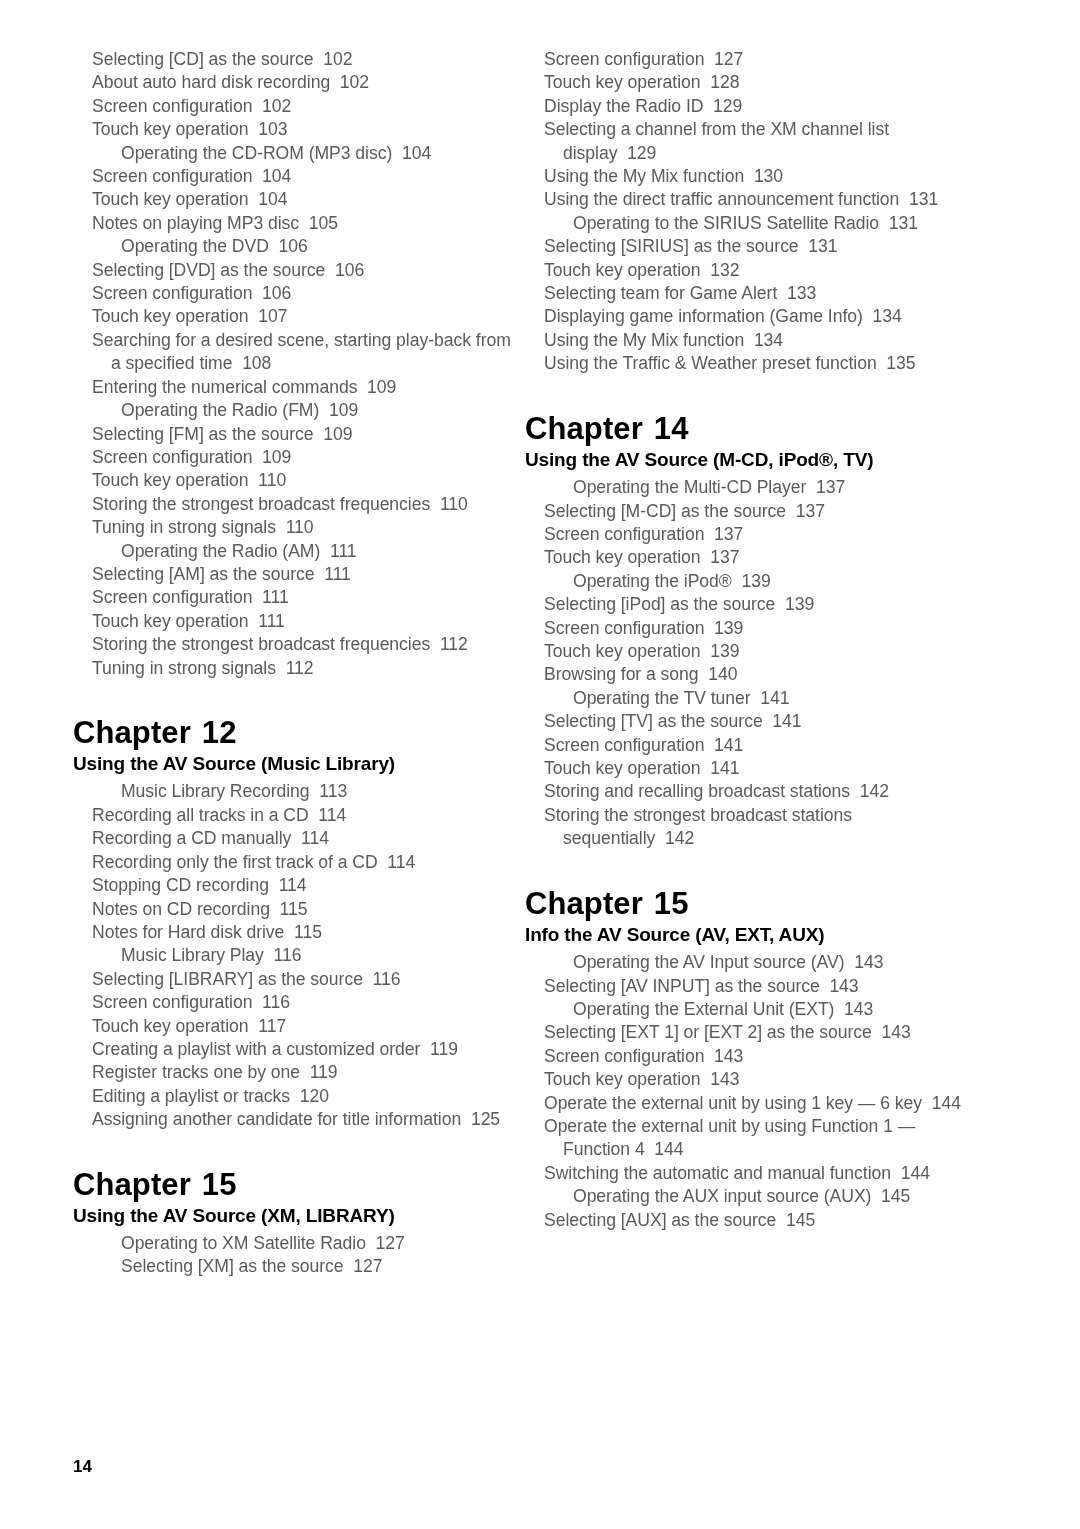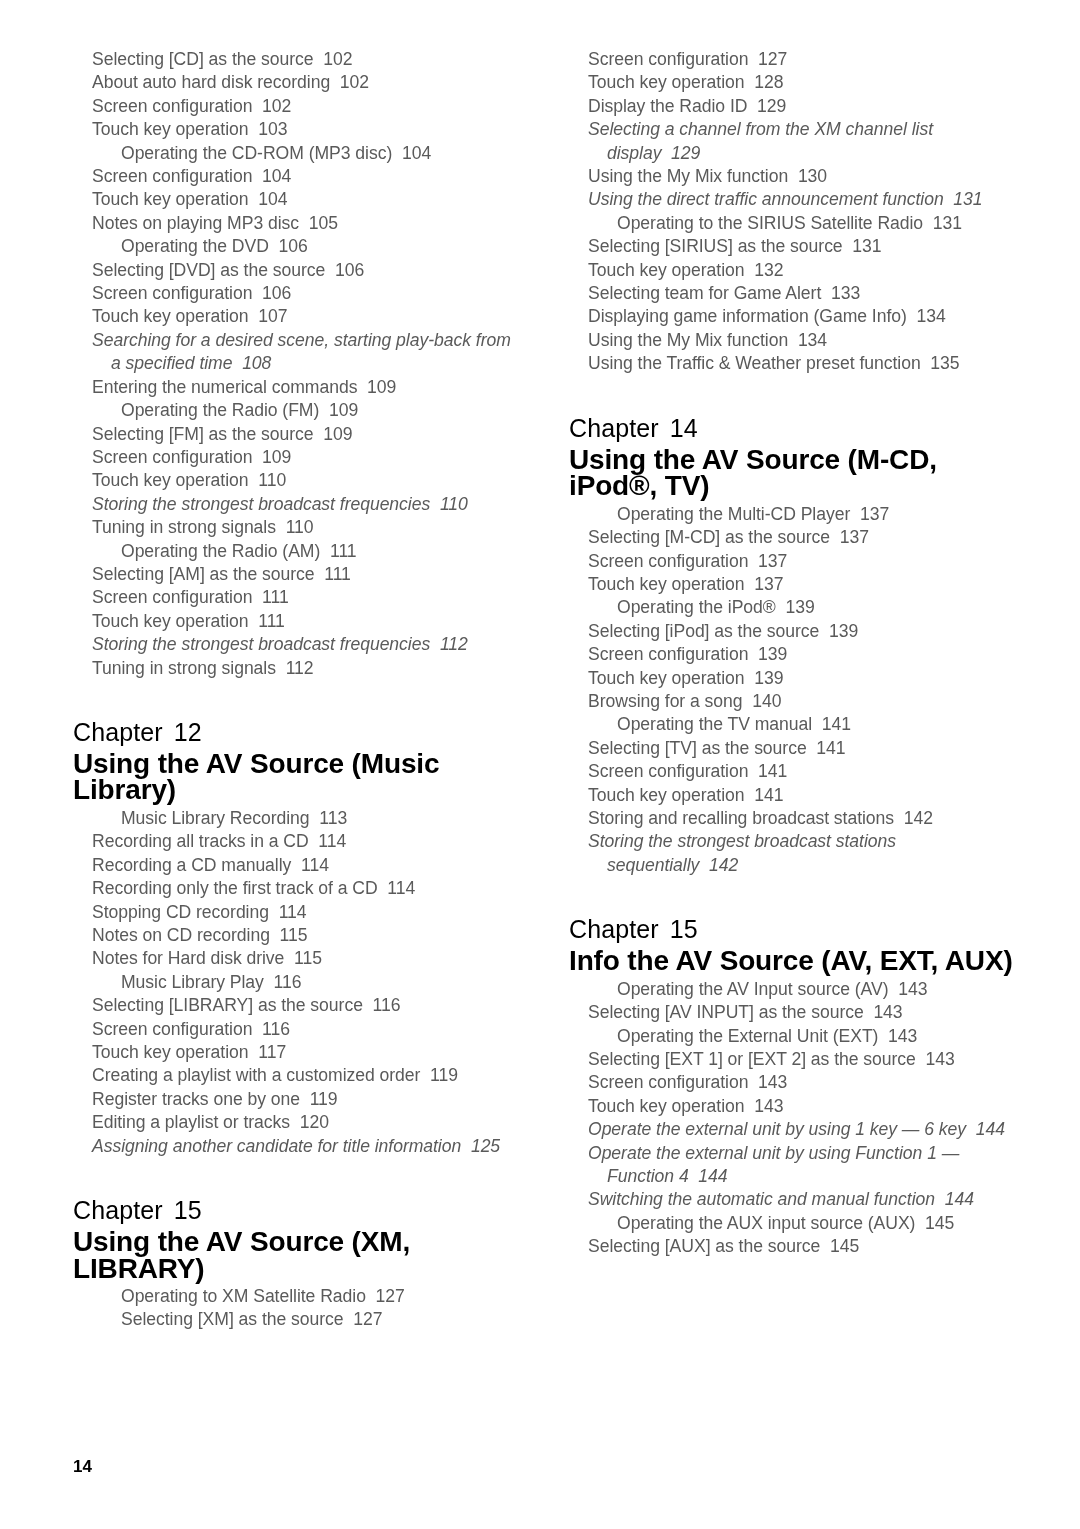--- a/index.html
+++ b/index.html
@@ -19,21 +19,20 @@
 
   .page {
     position: relative;
     width: 1080px;
     height: 1529px;
     padding: 48px 66px 0 73px;
   }
 
   .columns {
     display: flex;
-    gap: 44px;
     align-items: flex-start;
   }
 
   .col {
     width: 452px;
     flex: 0 0 452px;
   }
 
   
   .toc-entry {
@@ -45,42 +44,41 @@
     white-space: normal;
     text-indent: 0;
   }
   .lvl1 { padding-left: 0px; margin-left: 48px; }
   .lvl2 { padding-left: 19px; }
 
   
   .toc-entry.wrap {
     padding-left: 38px;
     text-indent: -19px;
-    font-style: italic;
   }
 
   .pg { white-space: nowrap; }
   .pg::before { content: "\00a0\00a0"; }
 
   
   .chapter-block { margin-top: 36px; }
 
   .chapter-num {
-    font-size: 25px;
+    font-size: 31px;
     line-height: 33px;
-    font-weight: normal;
+    font-weight: bold;
     color: #000000;
     letter-spacing: 0.1px;
     margin-bottom: 2px;
   }
   .chapter-num .nlabel { }
   .chapter-num .nval { margin-left: 11px; }
 
   .chapter-title {
-    font-size: 28px;
+    font-size: 19px;
     line-height: 26.5px;
     font-weight: bold;
     color: #000000;
     letter-spacing: -0.15px;
     margin-bottom: 3px;
   }
 
   
   .folio {
     position: absolute;
@@ -193,21 +191,21 @@
         <div>
             <div class="toc-entry lvl1"><span>Operating the Multi-CD Player</span><span class="pg">137</span></div>
             <div class="toc-entry lvl2"><span>Selecting [M-CD] as the source</span><span class="pg">137</span></div>
             <div class="toc-entry lvl2"><span>Screen configuration</span><span class="pg">137</span></div>
             <div class="toc-entry lvl2"><span>Touch key operation</span><span class="pg">137</span></div>
             <div class="toc-entry lvl1"><span>Operating the iPod®</span><span class="pg">139</span></div>
             <div class="toc-entry lvl2"><span>Selecting [iPod] as the source</span><span class="pg">139</span></div>
             <div class="toc-entry lvl2"><span>Screen configuration</span><span class="pg">139</span></div>
             <div class="toc-entry lvl2"><span>Touch key operation</span><span class="pg">139</span></div>
             <div class="toc-entry lvl2"><span>Browsing for a song</span><span class="pg">140</span></div>
-            <div class="toc-entry lvl1"><span>Operating the TV manual</span><span class="pg">141</span></div>
+            <div class="toc-entry lvl1"><span>Operating the TV tuner</span><span class="pg">141</span></div>
             <div class="toc-entry lvl2"><span>Selecting [TV] as the source</span><span class="pg">141</span></div>
             <div class="toc-entry lvl2"><span>Screen configuration</span><span class="pg">141</span></div>
             <div class="toc-entry lvl2"><span>Touch key operation</span><span class="pg">141</span></div>
             <div class="toc-entry lvl2"><span>Storing and recalling broadcast stations</span><span class="pg">142</span></div>
             <div class="toc-entry lvl2 wrap"><span>Storing the strongest broadcast stations sequentially</span><span class="pg">142</span></div>
           </div>
       </div>
 
       <div class="chapter-block">
         <div class="chapter-num">

